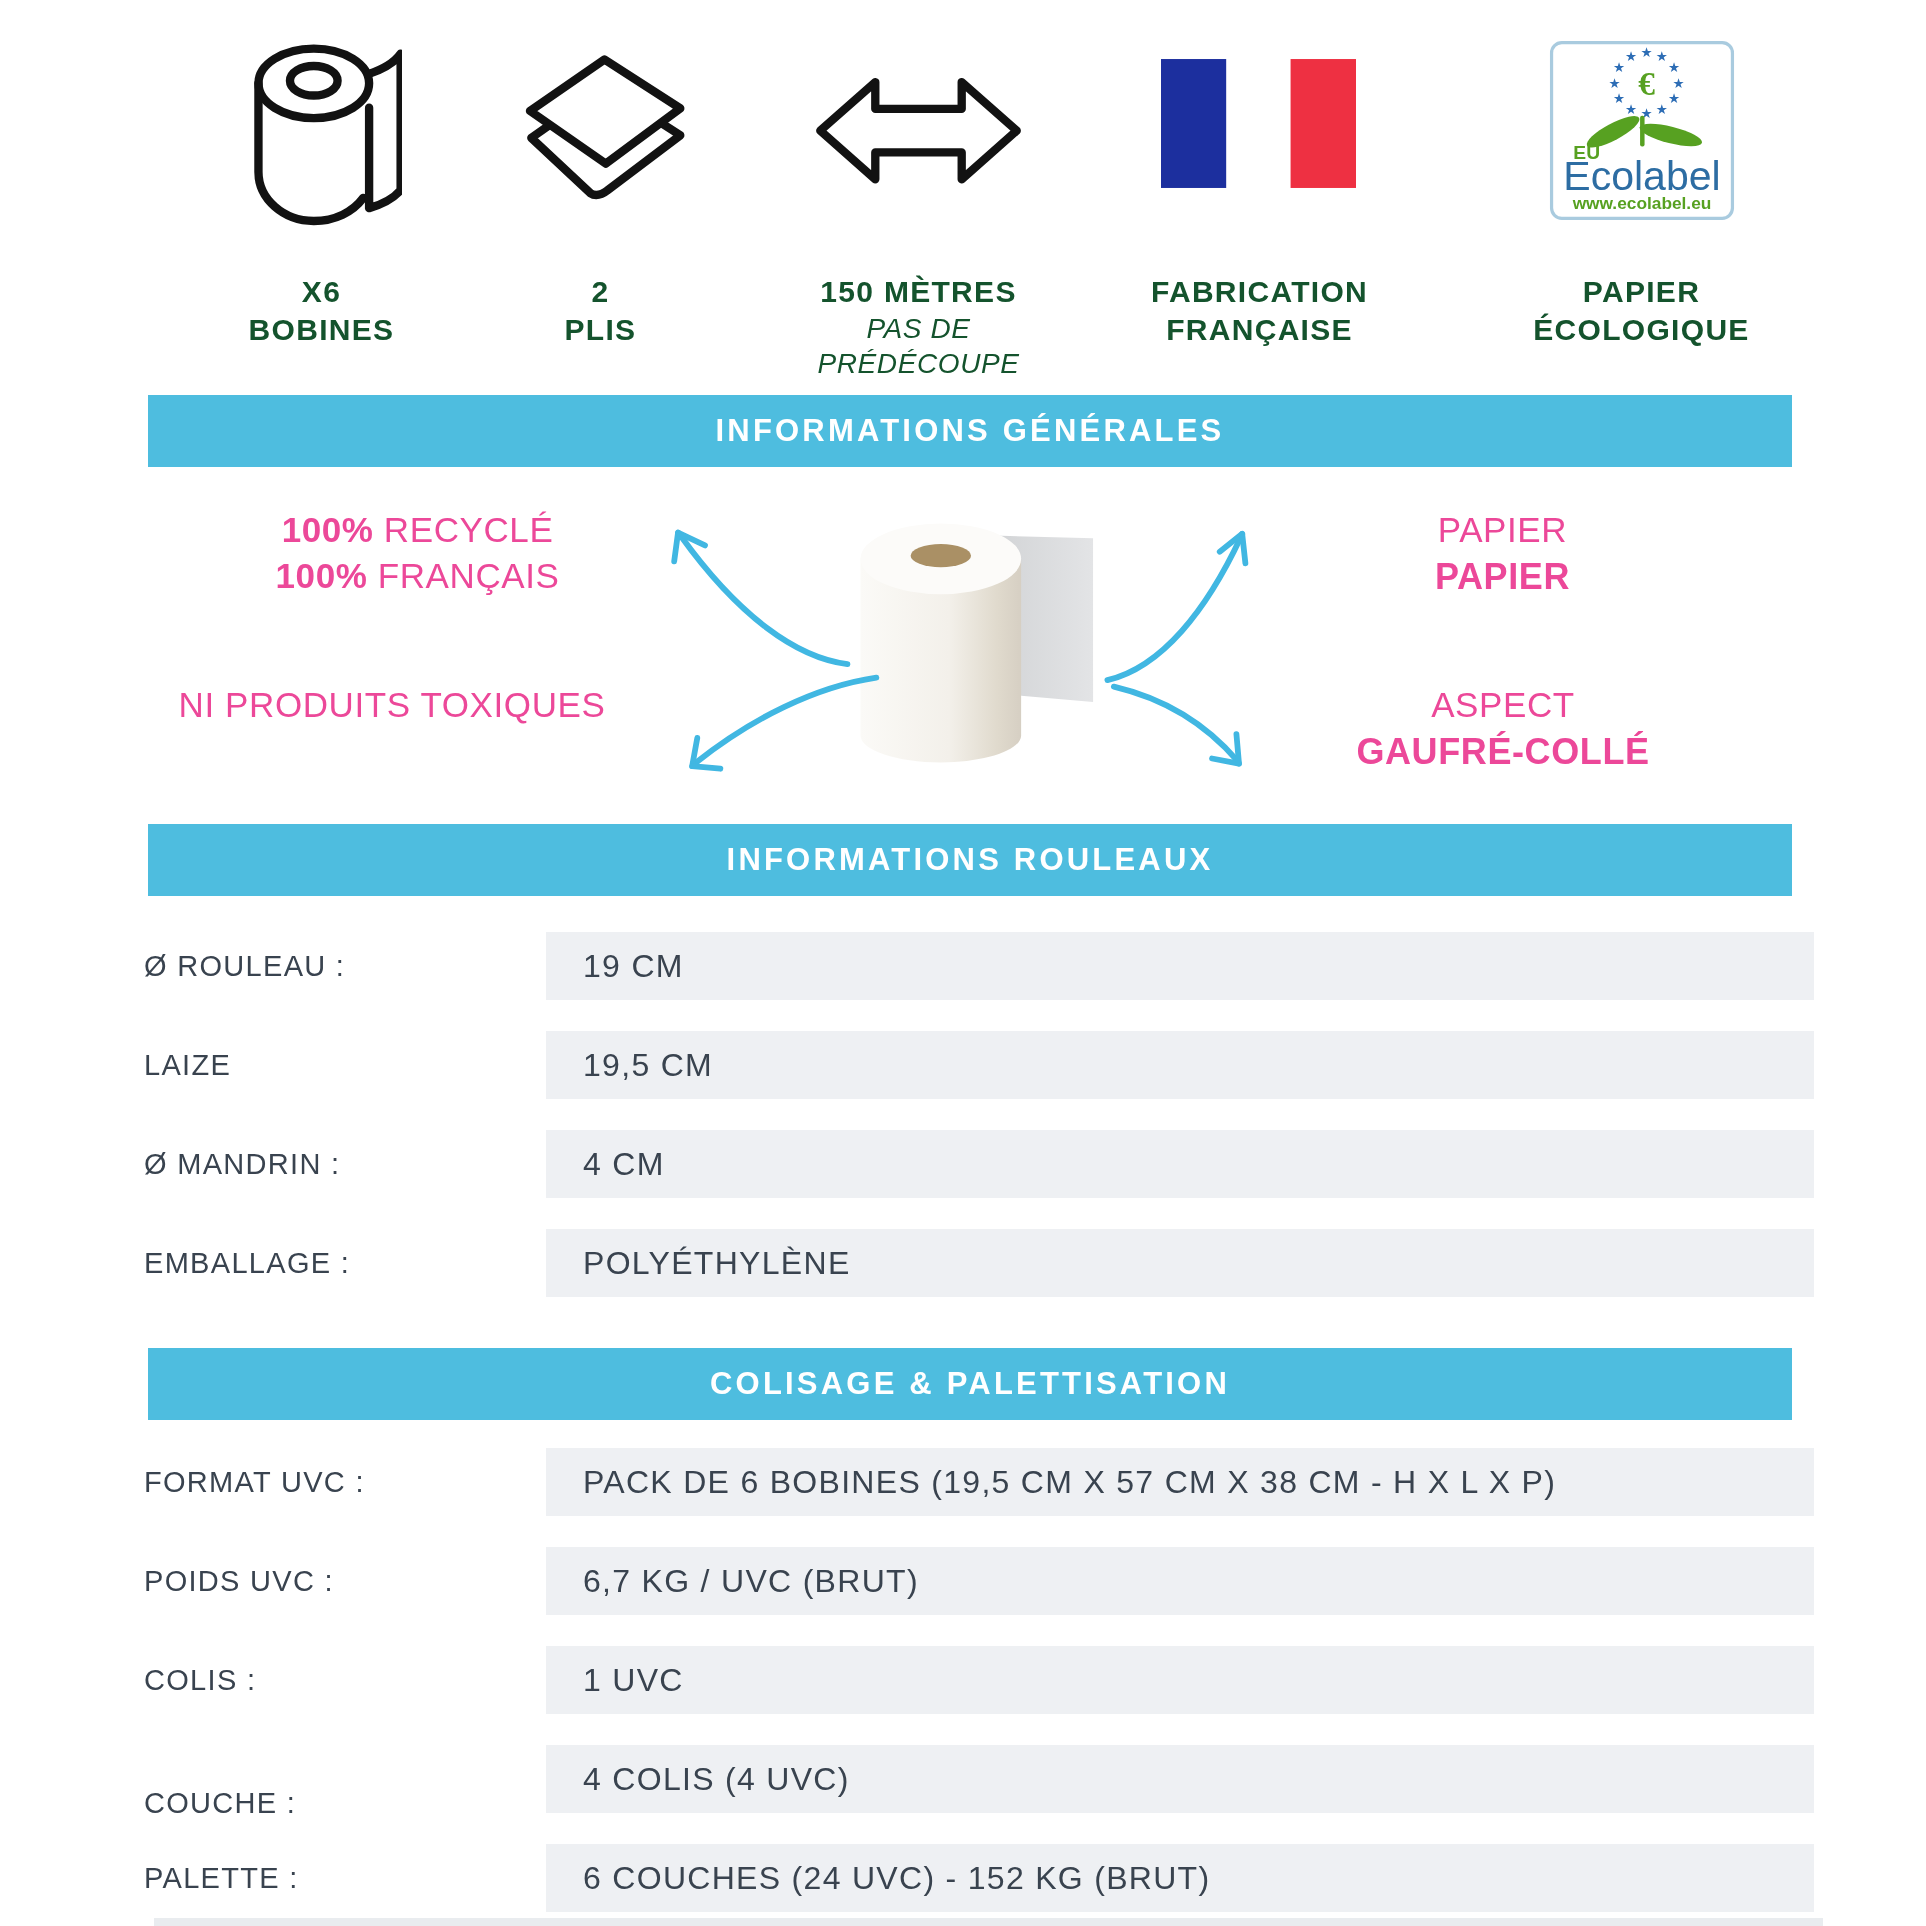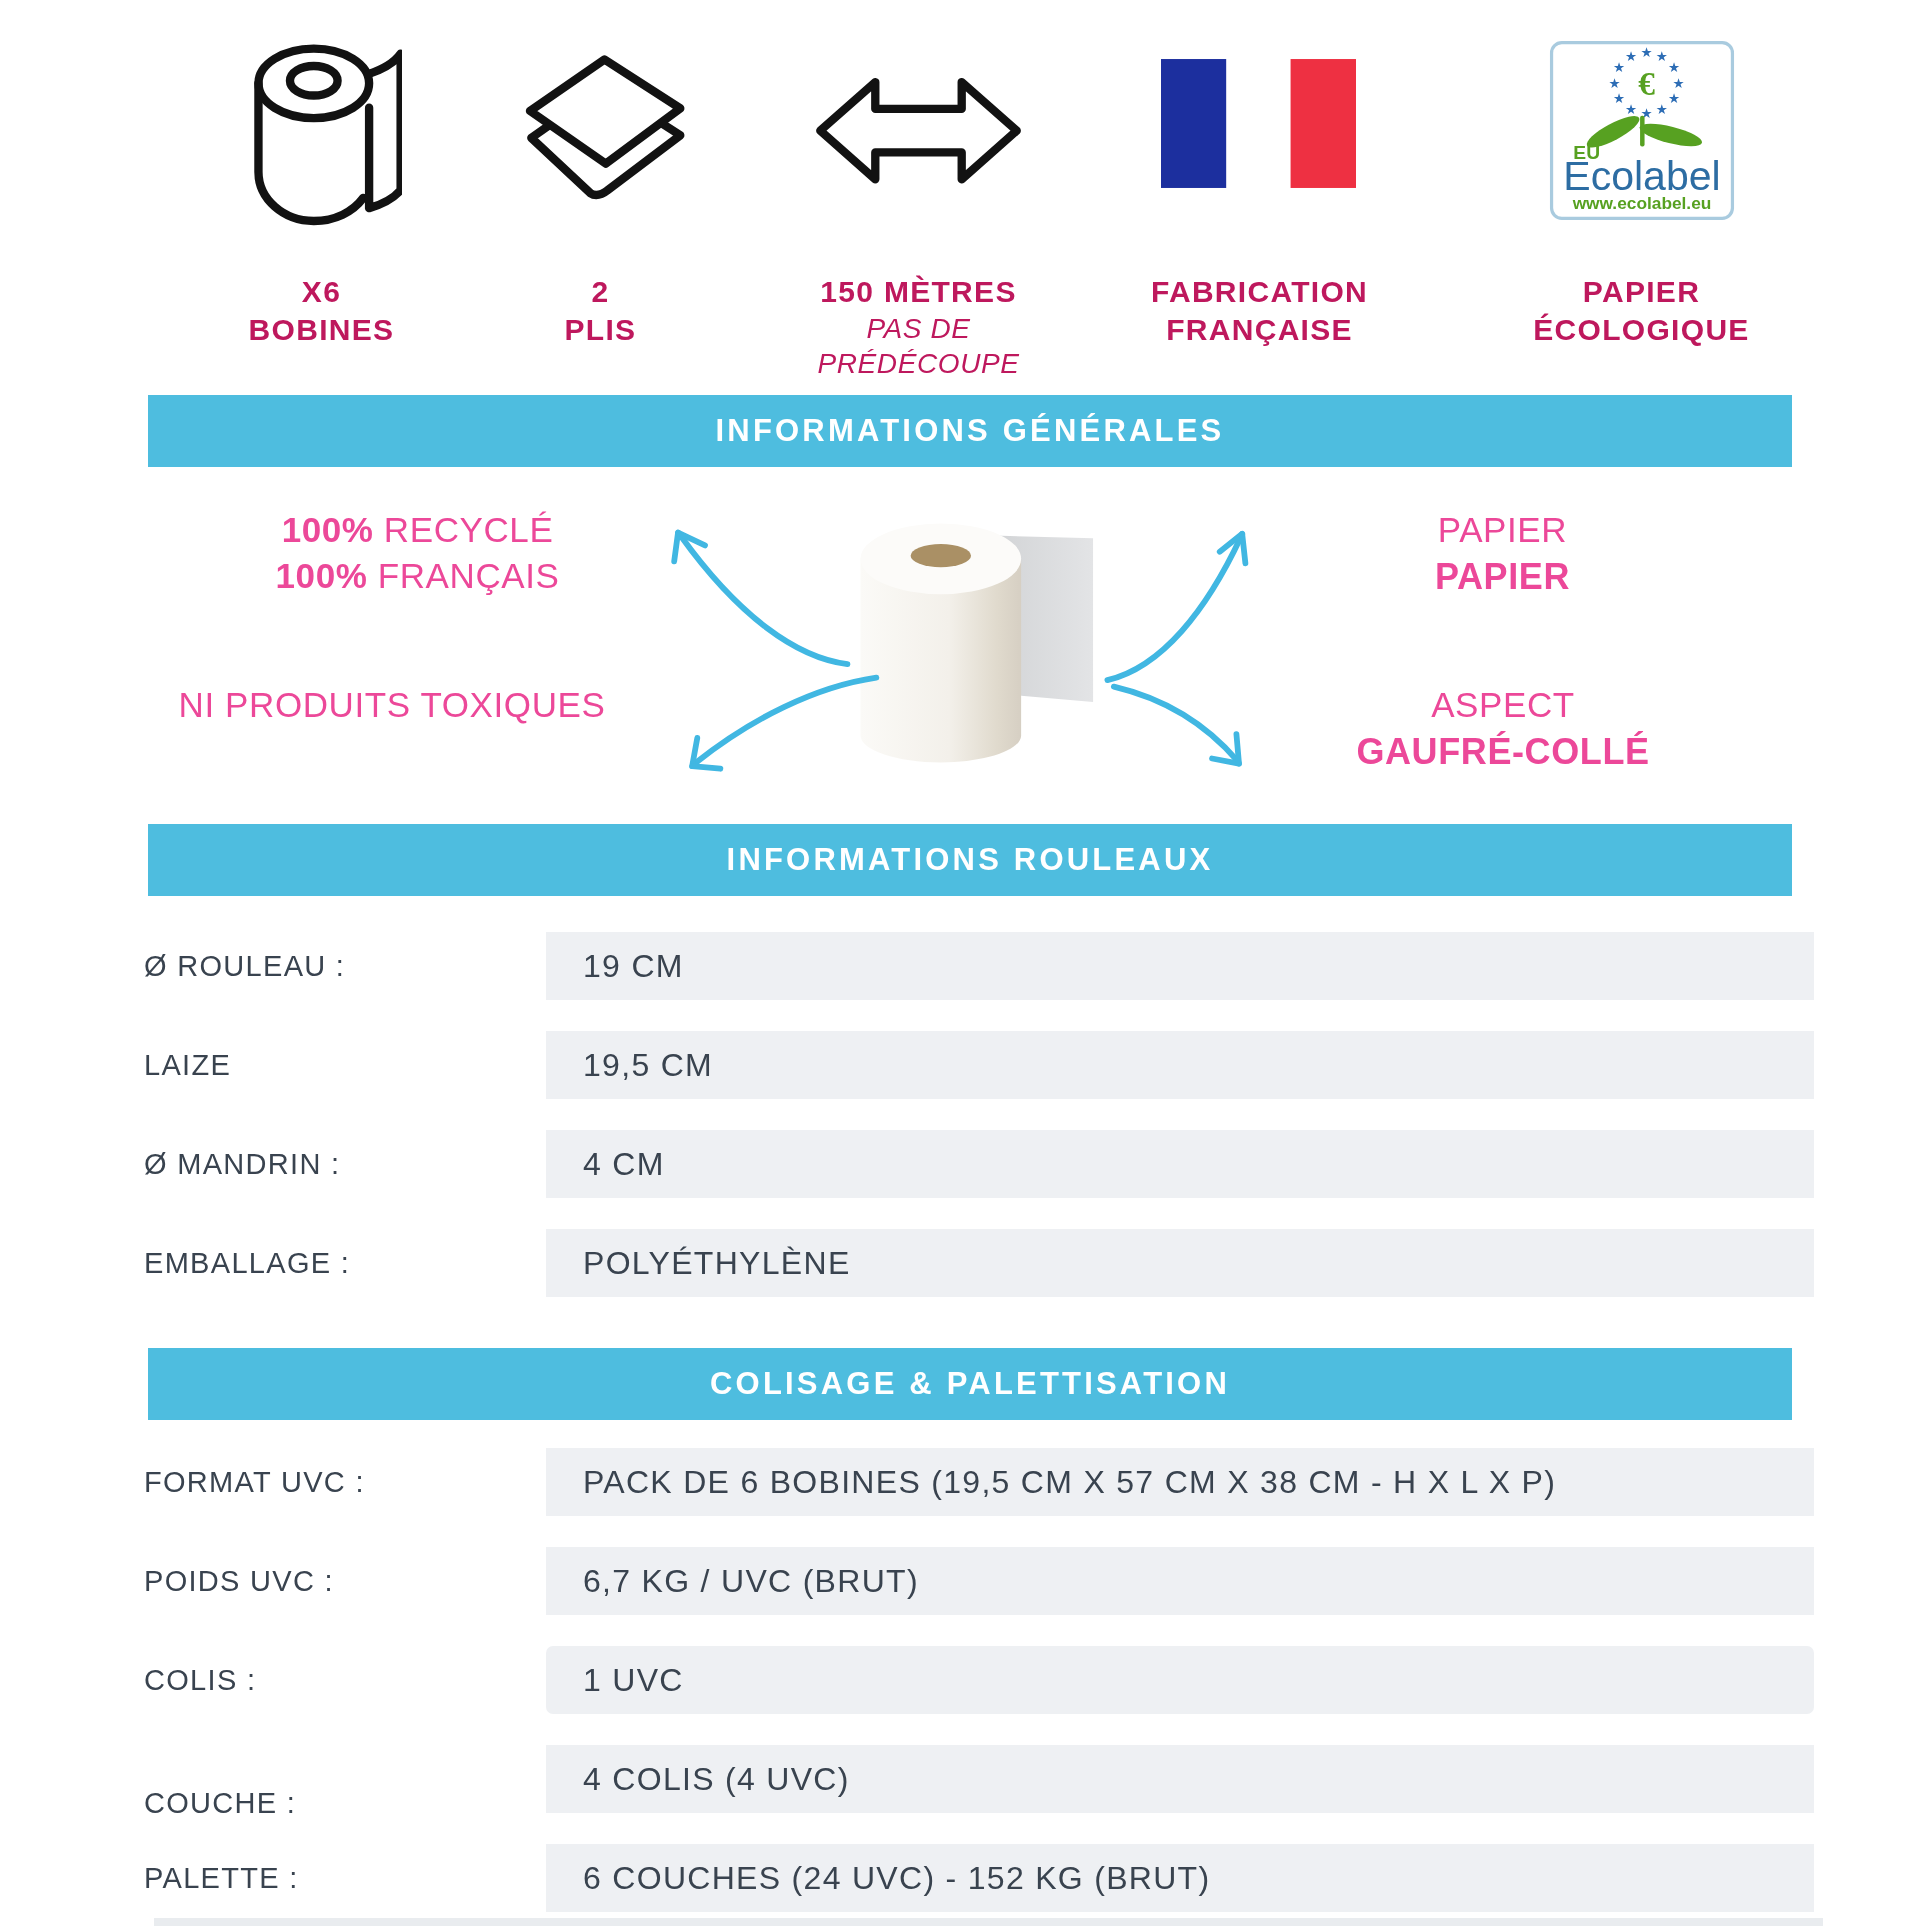--- a/index.html
+++ b/index.html
@@ -5,21 +5,21 @@
   html,body{margin:0;padding:0;}
   body{
     width:1926px;height:1926px;background:#ffffff;position:relative;
     font-family:"Liberation Sans", sans-serif;color:#3a4450;overflow:hidden;
   }
   .abs{position:absolute;}
 
   
   .badge-caption{
     text-align:center;font-weight:bold;font-size:30px;line-height:1.26;
-    letter-spacing:1.3px;color:#be185d;white-space:nowrap;
+    letter-spacing:1.3px;color:#14532d;white-space:nowrap;
   }
   .badge-caption .sub{font-weight:400;font-style:italic;font-size:28px;letter-spacing:0.6px;}
 
   
   .banner{
     left:148px;width:1644px;height:72px;background:#4ebddf;
     display:flex;align-items:center;justify-content:center;
   }
   .banner span{
     color:#ffffff;font-weight:bold;font-size:31px;letter-spacing:3.2px;white-space:nowrap;
@@ -206,21 +206,21 @@
   <span>COLISAGE &amp; PALETTISATION</span>
 </div>
 
 <div class="abs row-label" style="top:1448px;">FORMAT UVC :</div>
 <div class="abs row-value" style="top:1448px;">PACK DE 6 BOBINES (19,5 CM X 57 CM X 38 CM - H X L X P)</div>
 
 <div class="abs row-label" style="top:1547px;">POIDS UVC :</div>
 <div class="abs row-value" style="top:1547px;">6,7 KG / UVC (BRUT)</div>
 
 <div class="abs row-label" style="top:1646px;">COLIS :</div>
-<div class="abs row-value" style="top:1646px;border-radius:7px;">1 UVC</div>
+<div class="abs row-value" style="top:1646px;">1 UVC</div>
 
 <div class="abs row-label" style="top:1769px;">COUCHE :</div>
 <div class="abs row-value" style="top:1745px;">4 COLIS (4 UVC)</div>
 
 <div class="abs row-label" style="top:1844px;">PALETTE :</div>
 <div class="abs row-value" style="top:1844px;">6 COUCHES (24 UVC) - 152 KG (BRUT)</div>
 
 <div class="abs bottom-strip"></div>
 
 

